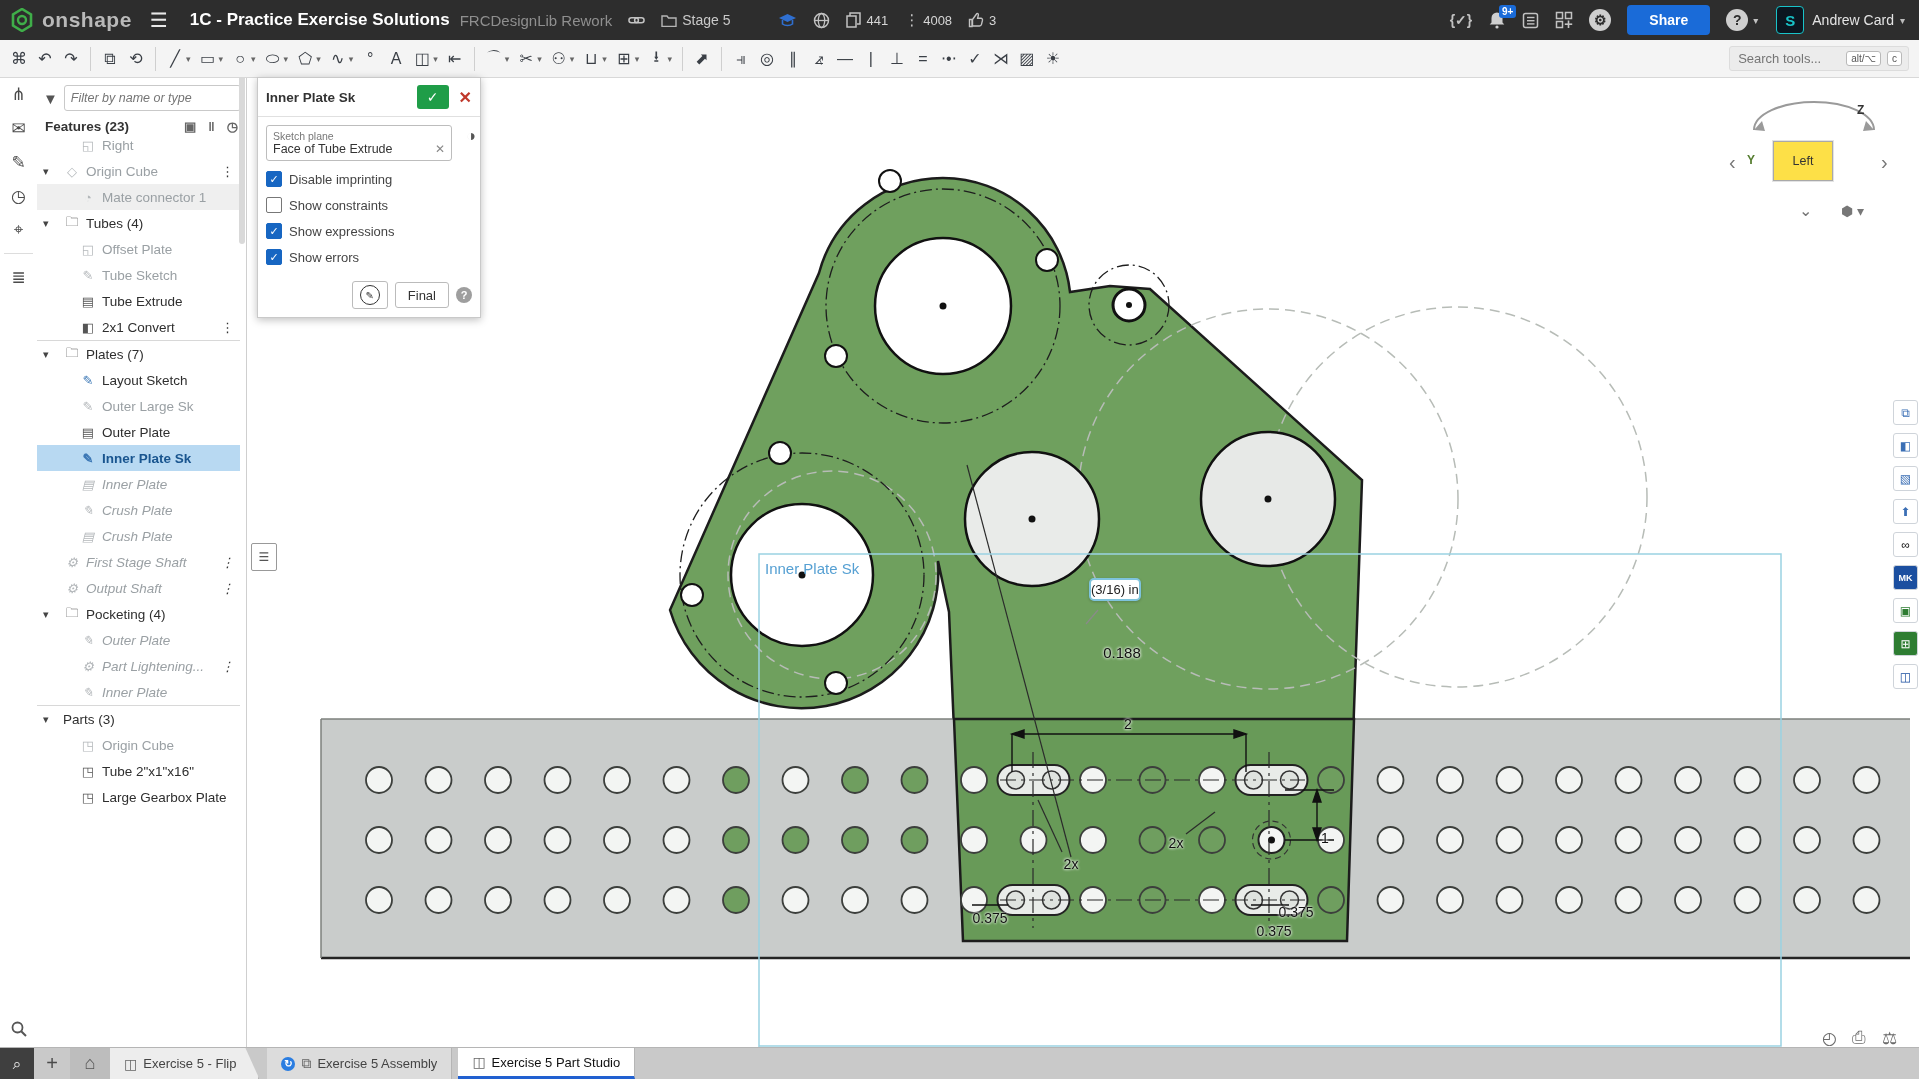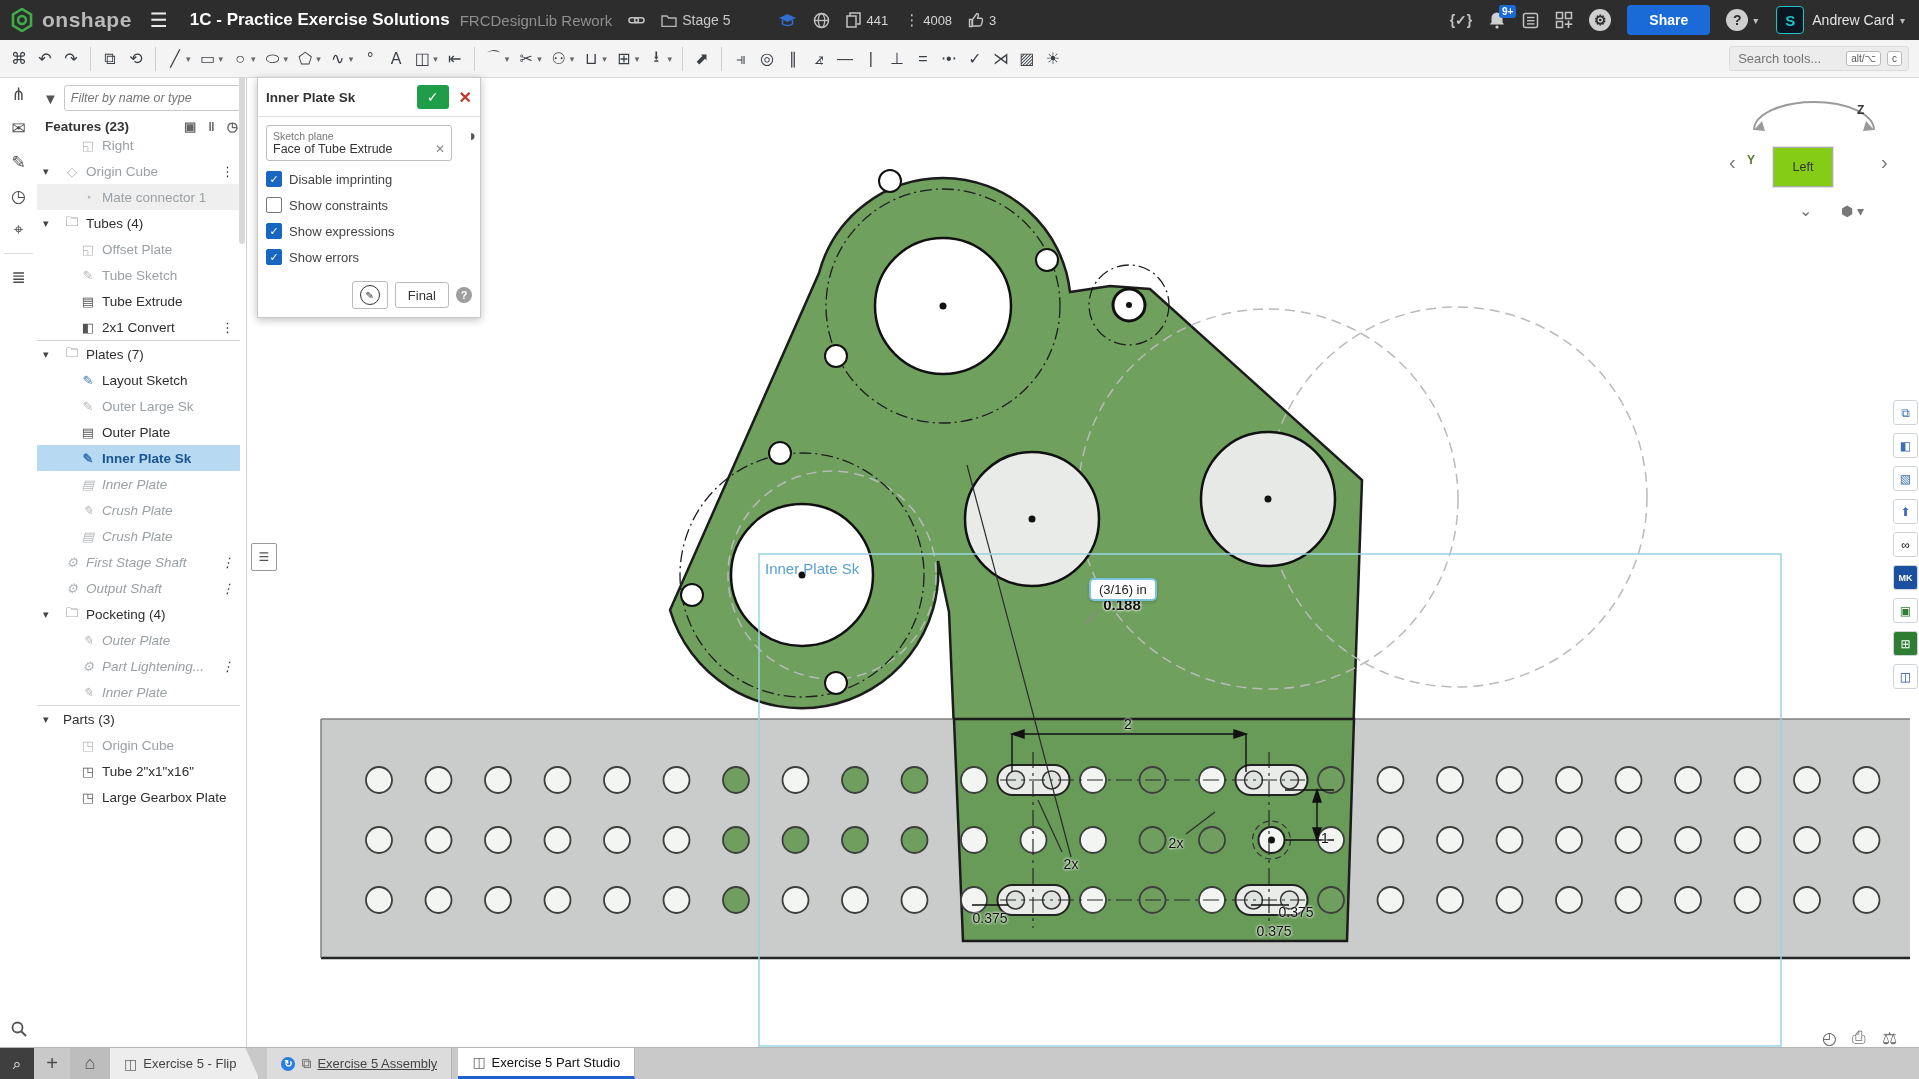--- a/index.html
+++ b/index.html
@@ -85,28 +85,28 @@
   .sk-btn .ci{width:18px;height:18px;border:1.5px solid #333;border-radius:50%;display:flex;align-items:center;
               justify-content:center;font-size:10px;color:#333;}
   .final-btn{height:26px;border:1px solid #bbb;border-radius:3px;background:#fff;font-size:13px;color:#333;
              padding:0 12px;cursor:pointer;font-family:"Liberation Sans",sans-serif;}
   .help-ico{width:16px;height:16px;border-radius:50%;background:#9e9e9e;color:#fff;font-size:11px;font-weight:700;
             display:flex;align-items:center;justify-content:center;cursor:pointer;}
   
   .dimlab{position:absolute;transform:translate(-50%,-50%);font-size:14px;color:#111;z-index:6;
           text-shadow:0 0 3px #fff,0 0 3px #fff;white-space:nowrap;}
   .tooltip{position:absolute;border:2px solid #7ec3dc;background:#fff;border-radius:5px;font-size:13px;color:#222;
-           padding:2px 8px;z-index:7;box-shadow:0 1px 3px rgba(0,0,0,.2);white-space:nowrap;}
+           padding:2px 0;z-index:7;box-shadow:0 1px 3px rgba(0,0,0,.2);white-space:nowrap;}
   .sketchlab{position:absolute;color:#56a0d3;font-size:15px;z-index:6;}
   .flyout-handle{position:absolute;left:251px;top:543px;width:24px;height:26px;background:#fff;border:1px solid #999;
                  border-radius:2px;z-index:8;display:flex;align-items:center;justify-content:center;color:#555;
                  font-size:12px;cursor:pointer;}
   
   .viewnav{position:absolute;right:20px;top:85px;width:170px;height:170px;z-index:8;}
-  .vn-label{position:absolute;left:44px;top:62px;width:58px;height:38px;background:#84cc16;border:1px solid #a9a9a9;
+  .vn-label{position:absolute;left:44px;top:56px;width:58px;height:38px;background:#fde047;border:1px solid #a9a9a9;
             display:flex;align-items:center;justify-content:center;font-size:12.5px;color:#333;cursor:pointer;
             box-shadow:0 0 0 1px #e3e3e3;}
   .vn-ch{position:absolute;color:#777;font-size:20px;cursor:pointer;}
   .vn-ax{position:absolute;font-size:12px;font-weight:600;}
   
   .apps{position:absolute;right:0;top:400px;width:27px;z-index:8;display:flex;flex-direction:column;gap:8px;align-items:center;}
   .app-ico{width:23px;height:23px;border-radius:3px;display:flex;align-items:center;justify-content:center;
            font-size:12px;cursor:pointer;border:1px solid #cfd4da;background:#fff;color:#3b6fb5;}
   
   .statico{position:absolute;color:#6b6b6b;font-size:17px;z-index:8;cursor:pointer;}
@@ -308,21 +308,21 @@
 
       <line x1="972" y1="905" x2="1008" y2="905"></line>
       <line x1="1251" y1="905" x2="1289" y2="905"></line>
     </g>
 
     <rect x="759" y="554" width="1022" height="492" fill="none" stroke="#9ad2e2" stroke-width="1.5"></rect>
     <line x1="759" y1="1046" x2="759" y2="1048" stroke="#9ad2e2"></line>
   </svg>
 
   <div id="dims">
-      <div class="dimlab" style="left: 1122px; top: 604px; font-size: 15px; font-weight: bold;">0.188</div>
+      <div class="dimlab" style="left: 1122px; top: 652px; font-size: 15px;">0.188</div>
       <div class="dimlab" style="left: 1128px; top: 724px; font-size: 14px;">2</div>
       <div class="dimlab" style="left: 1325px; top: 838px; font-size: 14px;">1</div>
       <div class="dimlab" style="left: 1071px; top: 864px; font-size: 14px;">2x</div>
       <div class="dimlab" style="left: 1176px; top: 843px; font-size: 14px;">2x</div>
       <div class="dimlab" style="left: 990px; top: 918px; font-size: 14px;">0.375</div>
       <div class="dimlab" style="left: 1296px; top: 912px; font-size: 14px;">0.375</div>
       <div class="dimlab" style="left: 1274px; top: 931px; font-size: 14px;">0.375</div>
     </div>
   <div class="tooltip" style="left:1089px;top:578px;">(3/16) in</div>
   <div class="sketchlab" style="left:765px;top:560px;">Inner Plate Sk</div>
@@ -782,21 +782,21 @@
     <div class="tb-plus">+</div>
     <div class="tb-home">⌂</div>
     <div id="tabs" style="display:flex;align-items:stretch;">
         <div class="dtab cut">
           <span class="ticn">◫</span>
           <span style="overflow:hidden;text-overflow:clip;text-align:right;">Exercise 5 - Flip</span>
         </div>
         <div class="dtab mid">
           <span class="info-dot">↻</span>
           <span class="ticn">⧉</span>
-          <span style="overflow:hidden;text-overflow:clip;text-decoration:underline;">Exercise 5 Assembly</span>
+          <span style="overflow:hidden;text-overflow:clip;">Exercise 5 Assembly</span>
         </div>
         <div class="dtab active">
           <span class="ticn">◫</span>
           <span style="overflow:hidden;text-overflow:clip;">Exercise 5 Part Studio</span>
         </div>
       </div>
   </div>
 
 </div>
 

